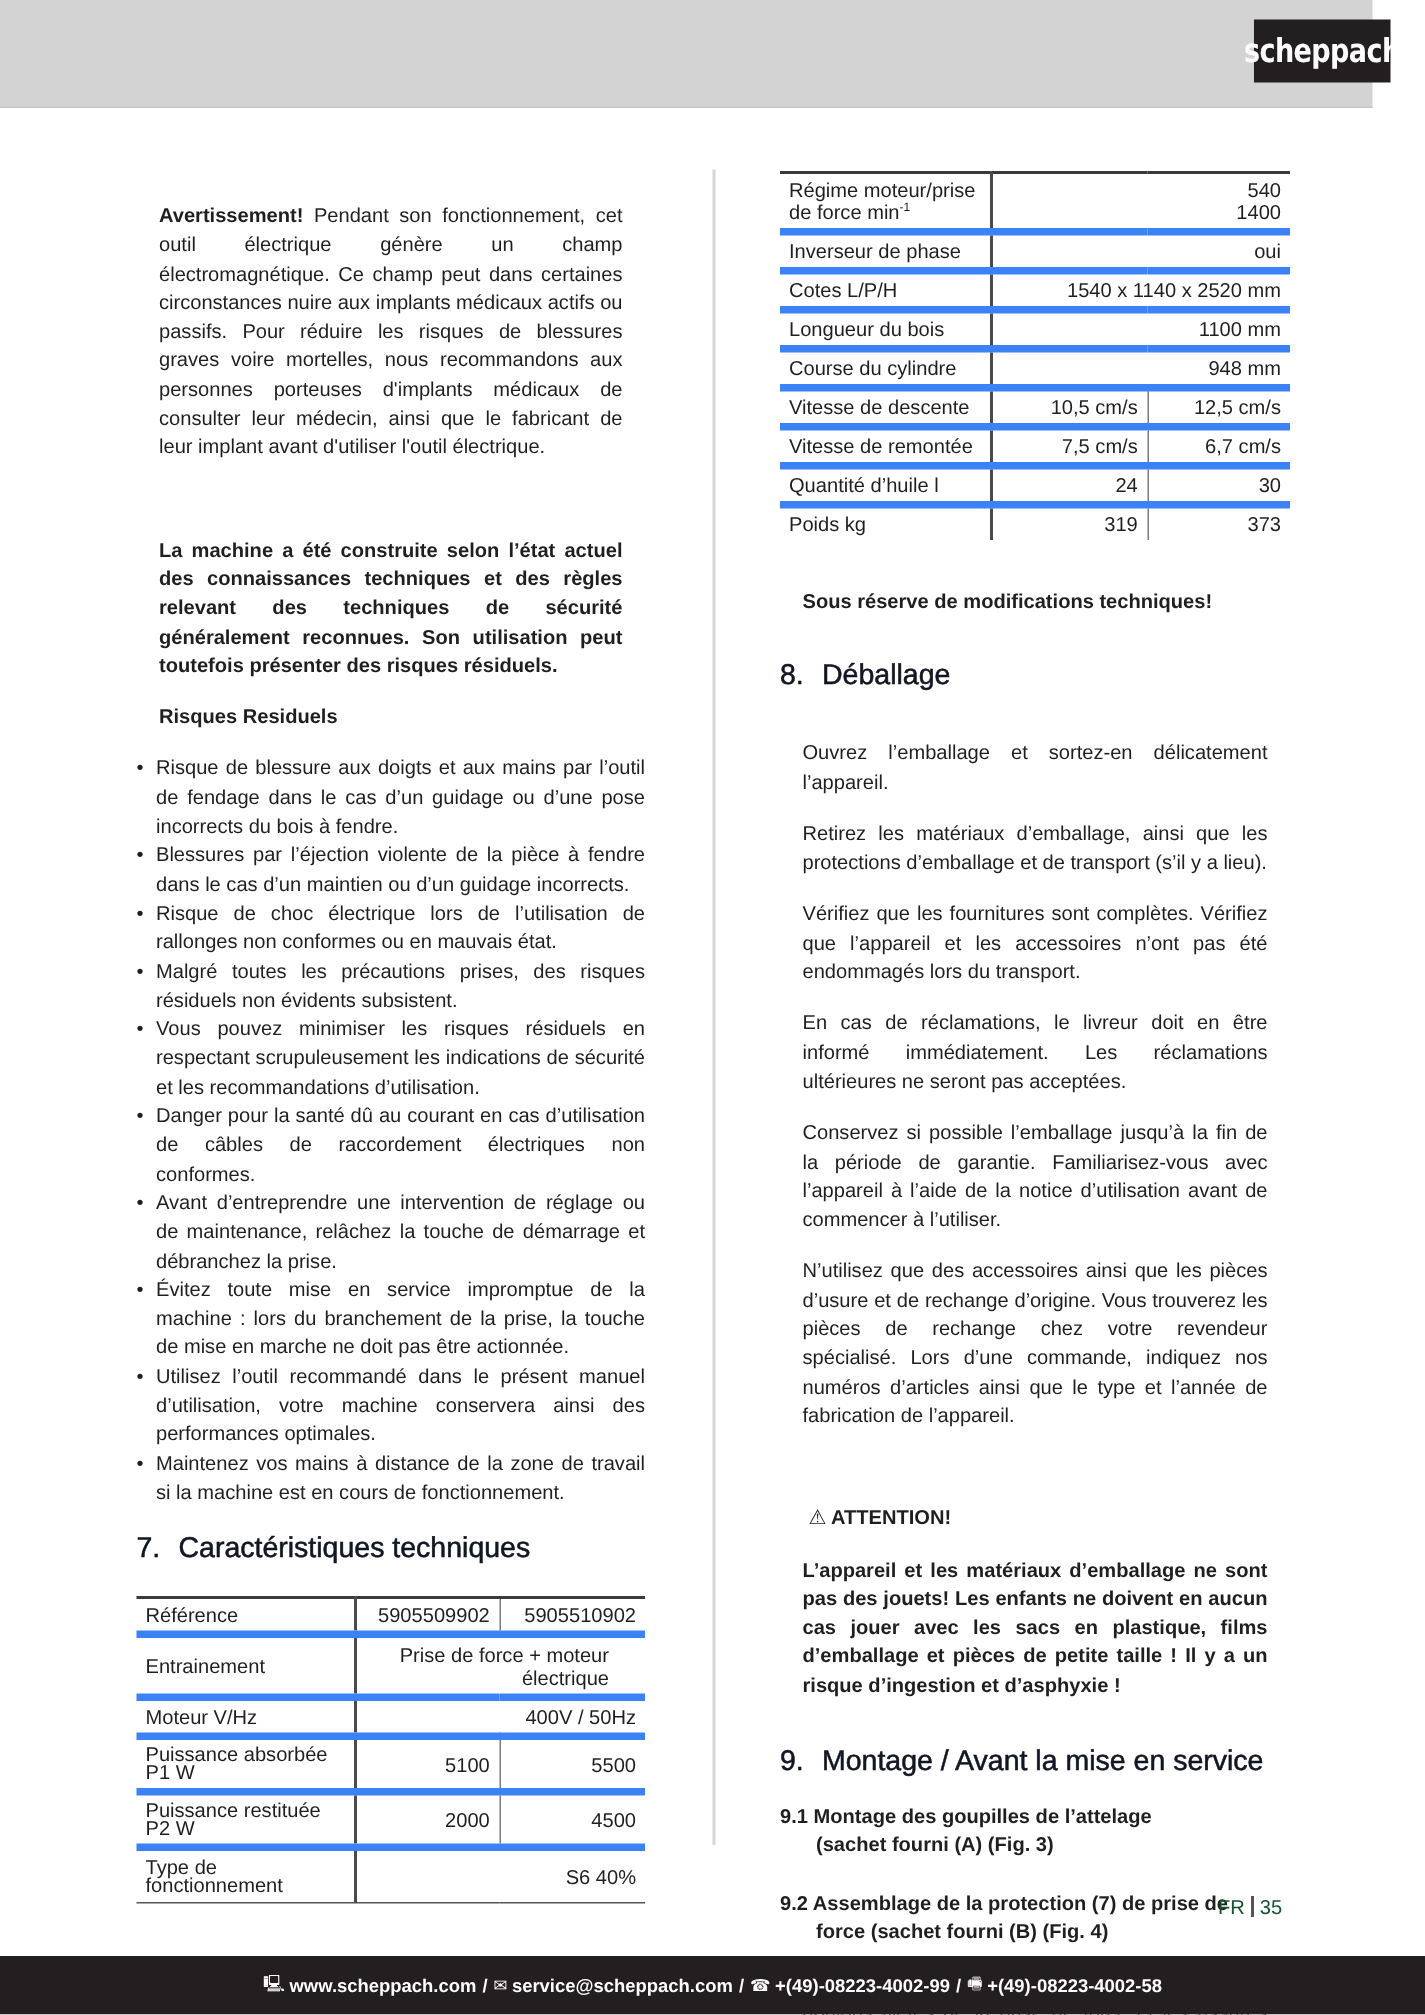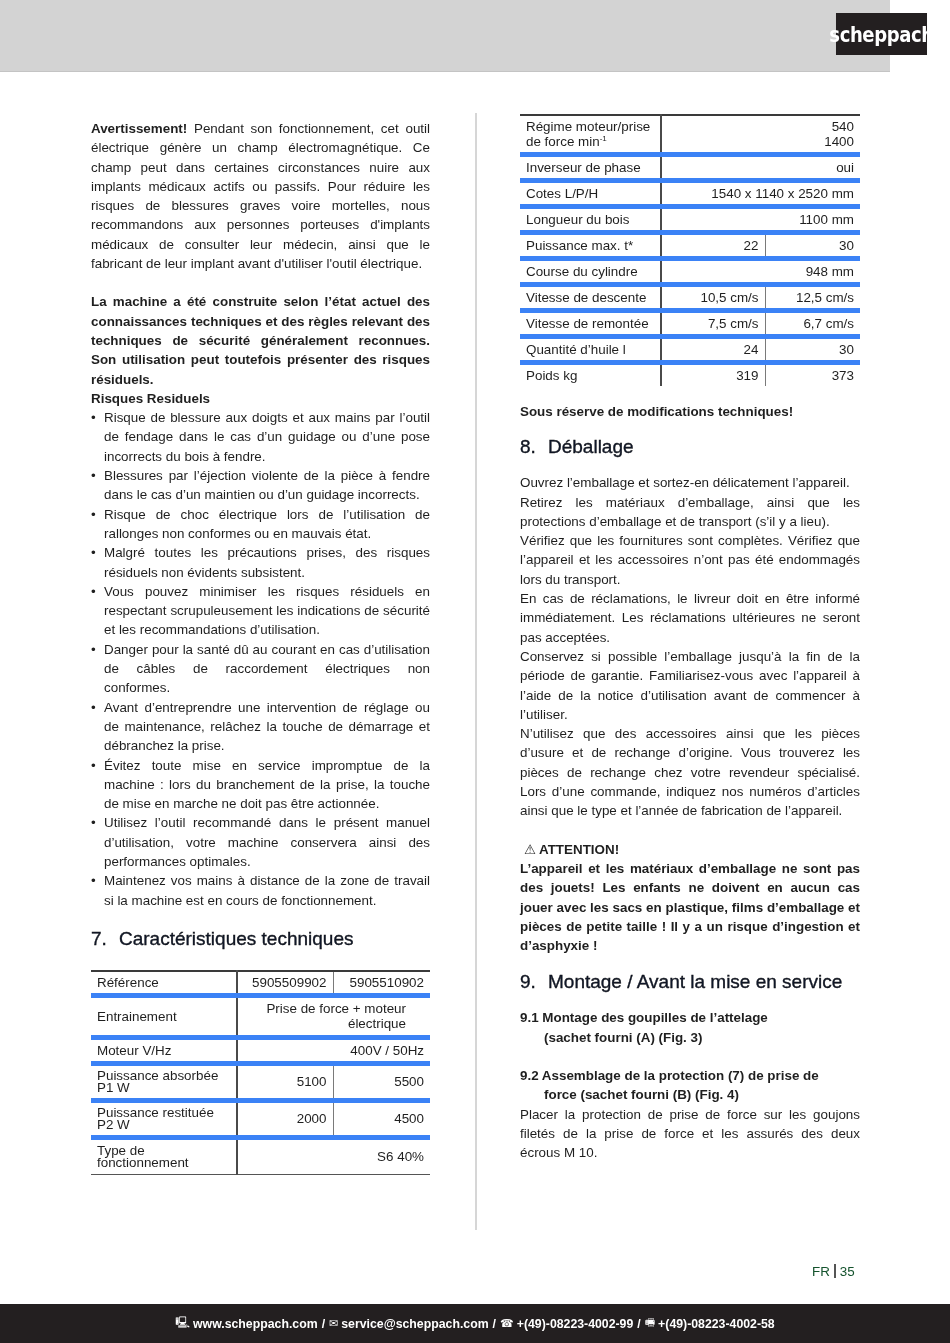--- a/index.html
+++ b/index.html
@@ -3,35 +3,35 @@
 <meta charset="utf-8">
 <style>
   html, body { margin: 0; padding: 0; }
   body {
     width: 950px; height: 1343px; position: relative; overflow: hidden;
     background: #ffffff; color: #1f1f1f;
     font-family: "Liberation Sans", sans-serif;
   }
   .header {
     position: absolute; left: 0; top: 0; width: 890px; height: 71px;
-    background: #d3d3d3; border-bottom: 1px solid #c4c4c4;
+    background: #d3d3d3; border-bottom: 1px solid #c4c4c4; padding-left: 25px;
   }
   .logo {
     position: absolute; left: 826px; top: 13px; width: 111px; height: 42px;
     background: #231f20; color: #fff; display: flex; align-items: center; justify-content: center;
     font-family: "DejaVu Sans", sans-serif; font-weight: bold; font-size: 22px;
     letter-spacing: -0.5px; transform: scaleX(0.82); transform-origin: center;
   }
   .col { position: absolute; font-size: 13.4px; line-height: 19.3px; }
   .col-left { left: 91px; top: 119px; width: 339px; }
   .col-right { left: 520px; top: 114px; width: 340px; }
   .divider {
     position: absolute; left: 475px; top: 113px; width: 2px; height: 1117px; background: #d6d6d6;
   }
-  p { margin: 0; text-align: justify; }
+  p { margin: 15px; text-align: justify; }
   .b { font-weight: bold; }
   .gap { height: 19px; }
   ul.bullets { list-style: none; margin: 0; padding: 0; }
   ul.bullets li { position: relative; padding-left: 13px; text-align: justify; }
   ul.bullets li::before { content: "•"; position: absolute; left: 0; top: 0; }
   h2 {
     margin: 0; font-weight: normal; font-size: 19px; line-height: 24px; color: #0f172a;
     -webkit-text-stroke: 0.35px #111;
   }
   h2 .num { display: inline-block; width: 28px; }
@@ -149,25 +149,20 @@
     </tr>
     <tr>
       <td class="lbl">Cotes L/P/H</td>
       <td class="val" colspan="2">1540 x 1140 x 2520 mm</td>
     </tr>
     <tr>
       <td class="lbl">Longueur du bois</td>
       <td class="val" colspan="2">1100 mm</td>
     </tr>
     <tr>
-      <td class="lbl">Puissance max. t*</td>
-      <td class="val c1">22</td>
-      <td class="val">30</td>
-    </tr>
-    <tr>
       <td class="lbl">Course du cylindre</td>
       <td class="val" colspan="2">948 mm</td>
     </tr>
     <tr>
       <td class="lbl">Vitesse de descente</td>
       <td class="val c1">10,5 cm/s</td>
       <td class="val">12,5 cm/s</td>
     </tr>
     <tr>
       <td class="lbl">Vitesse de remontée</td>

